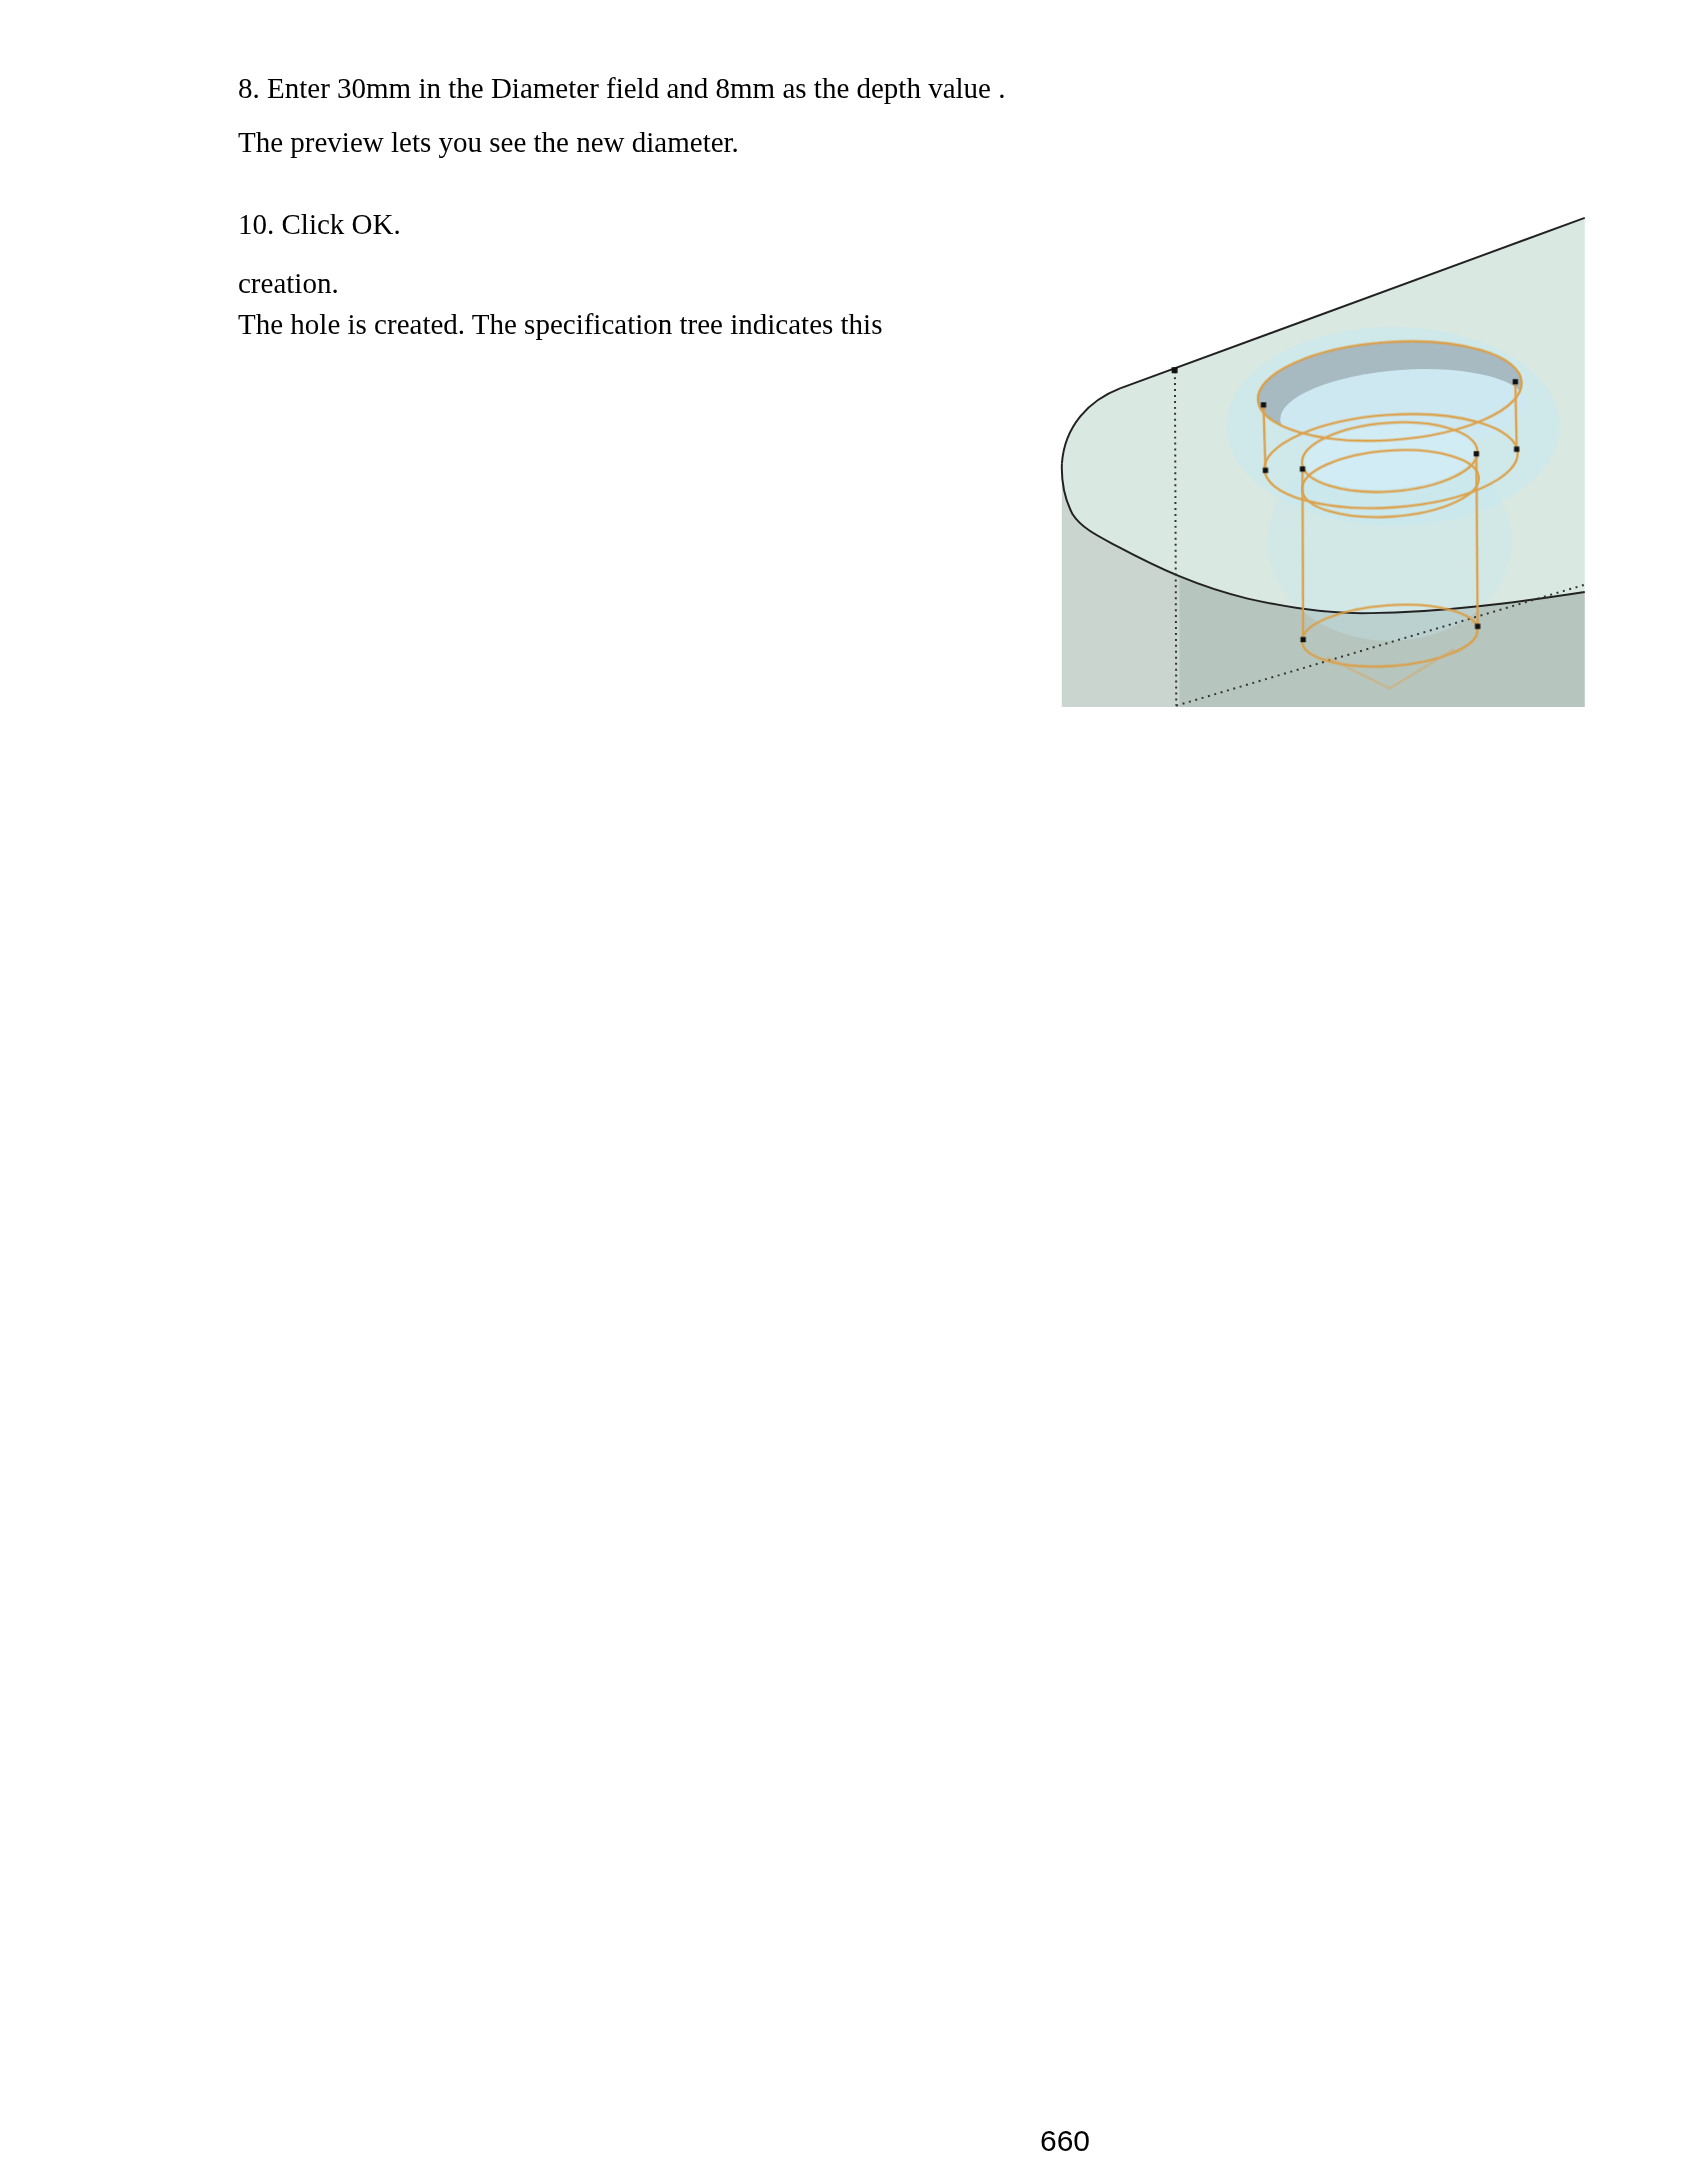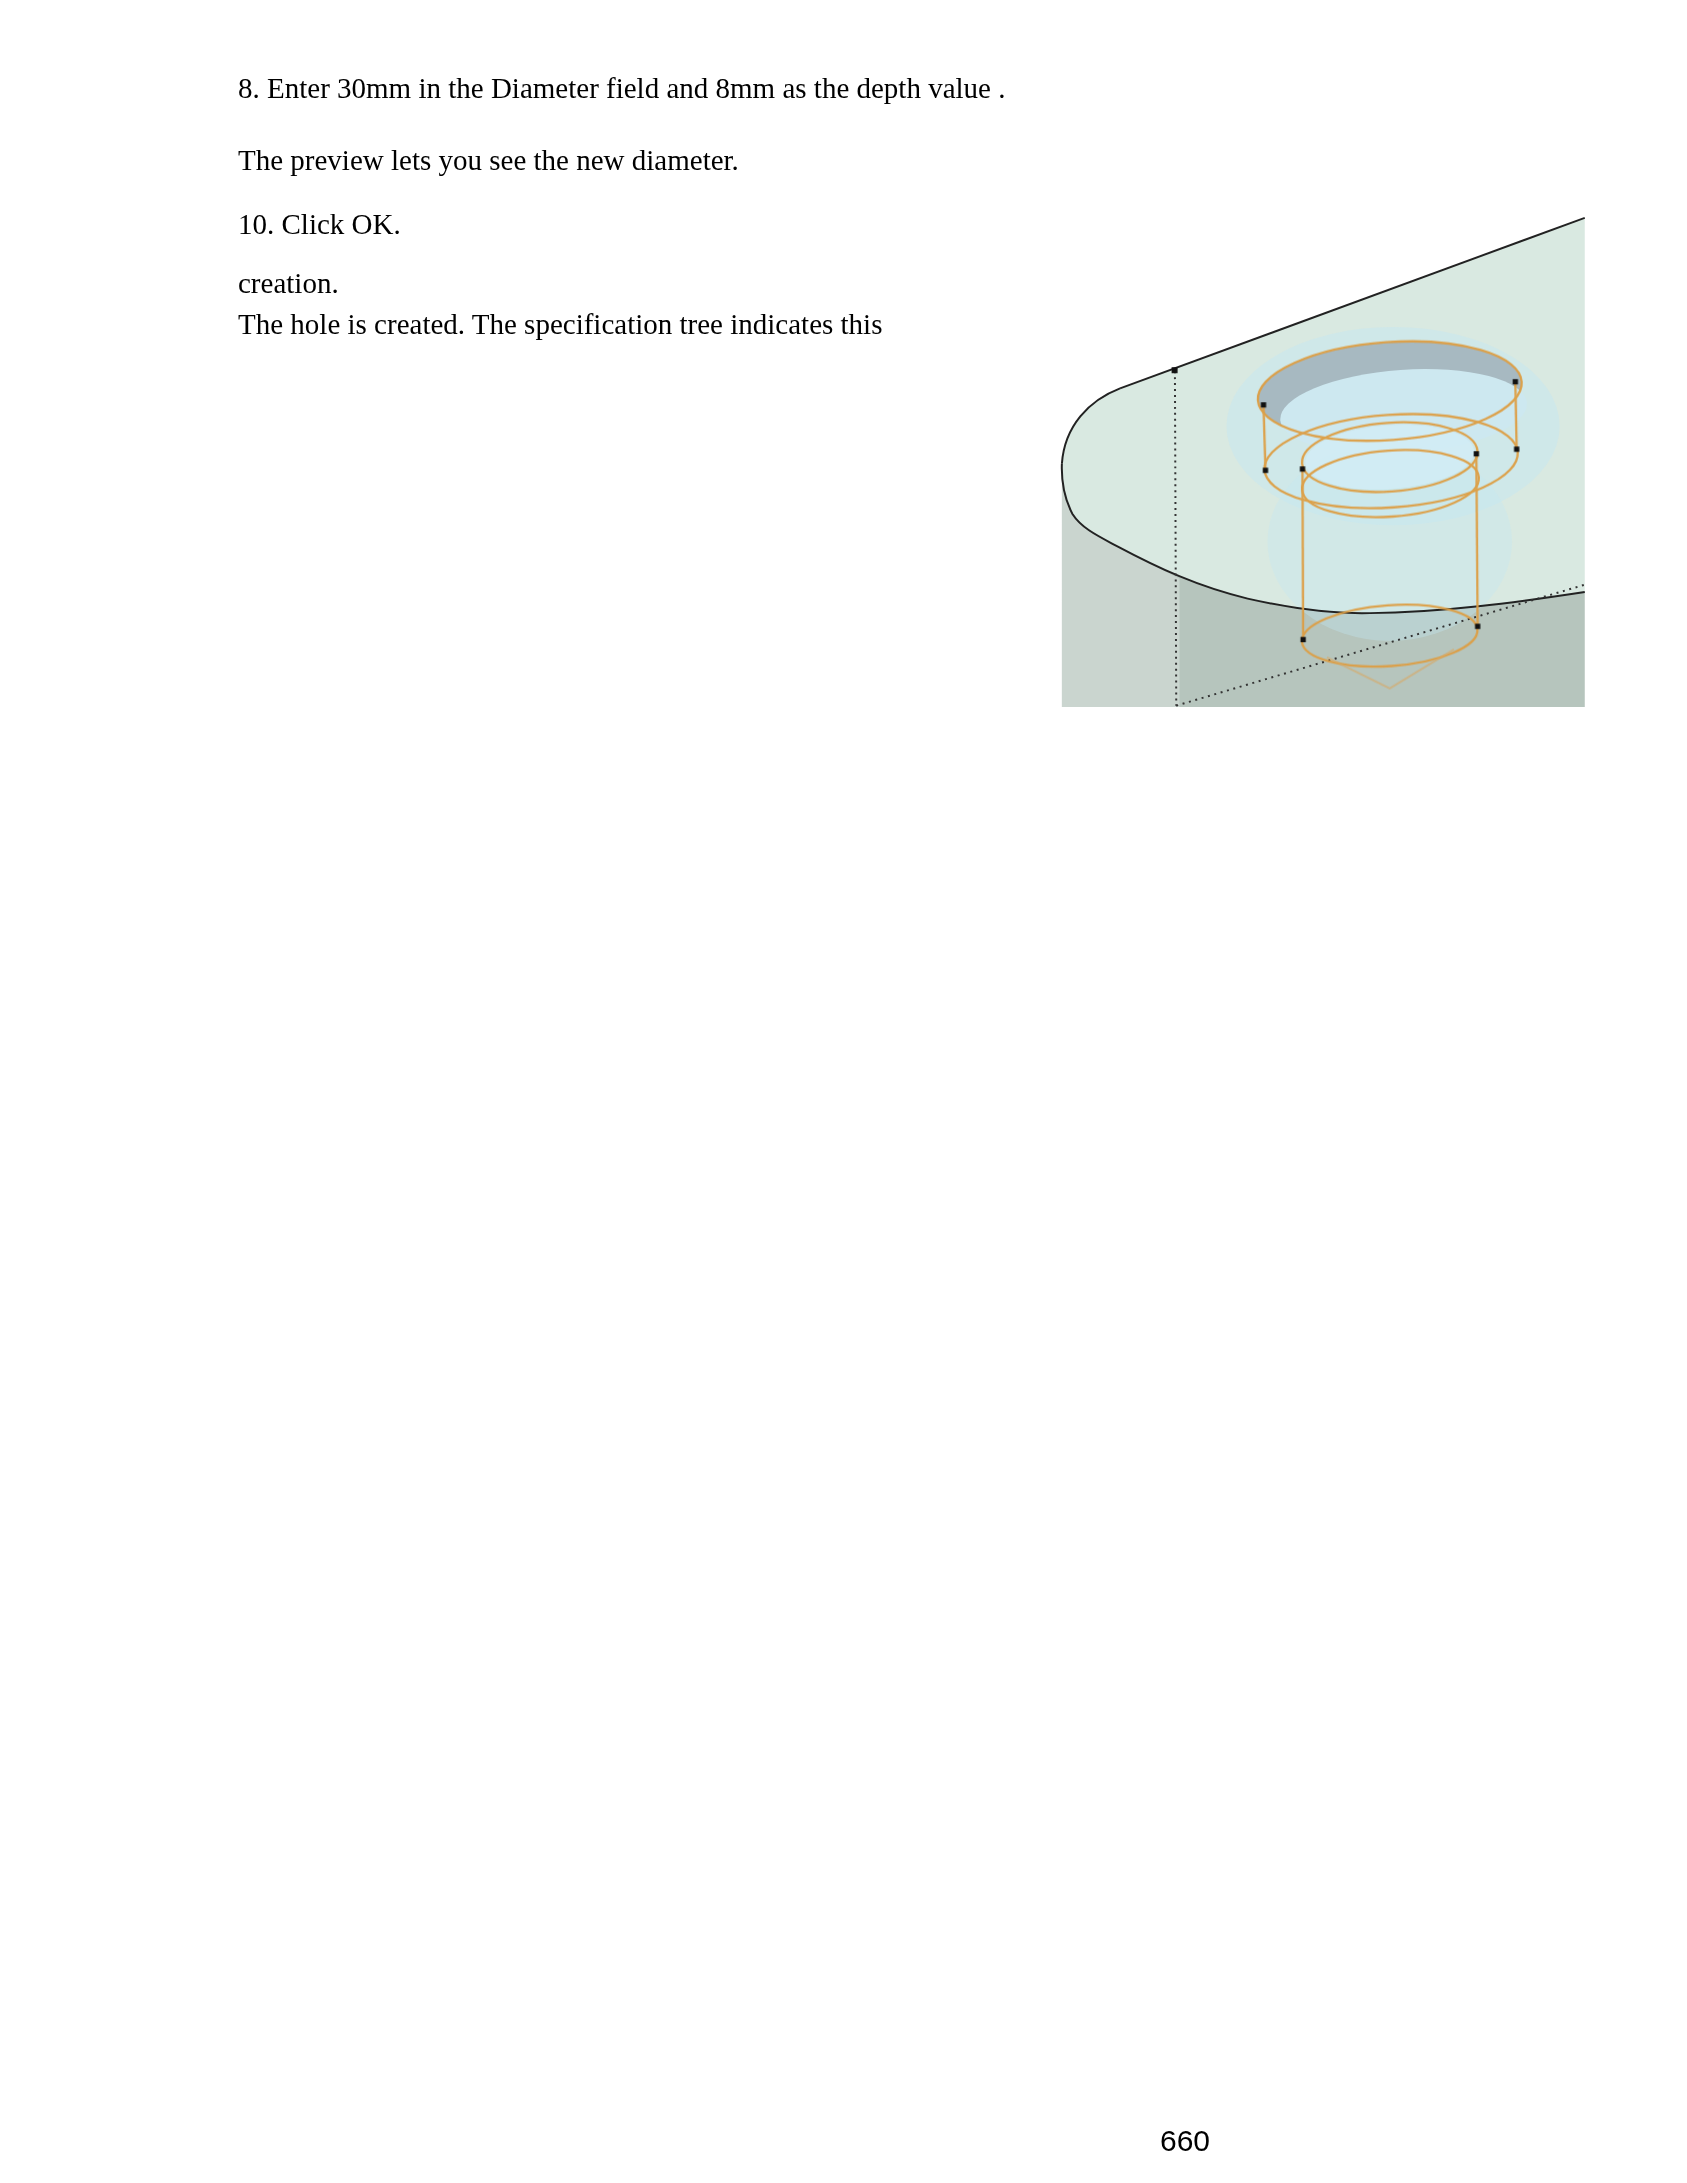--- a/index.html
+++ b/index.html
@@ -22,35 +22,35 @@
   .figure-wrap{
     position:absolute;
     left:1059px;
     top:198px;
     width:526px;
     height:509px;
   }
   .figure-wrap svg{display:block;width:526px;height:509px;}
   .pageno{
     position:absolute;
-    left:1160px;
+    left:1040px;
     top:2124px;
     font-family:"Liberation Sans", sans-serif;
     font-size:30px;
     color:#000;
   }
 </style>
 </head>
 <body>
 
 <div class="para" style="top:68px">
   <span class="line">8. Enter 30mm in the Diameter field and 8mm as the depth value .</span>
 </div>
 
-<div class="para" style="top:140px">
+<div class="para" style="top:122px">
   <span class="line">The preview lets you see the new diameter.</span>
 </div>
 
 <div class="para" style="top:204px">
   <span class="line">10. Click OK.</span>
 </div>
 
 <div class="para" style="top:263px">
   <span class="line">creation.</span>
   <span class="line">The hole is created. The specification tree indicates this</span>

